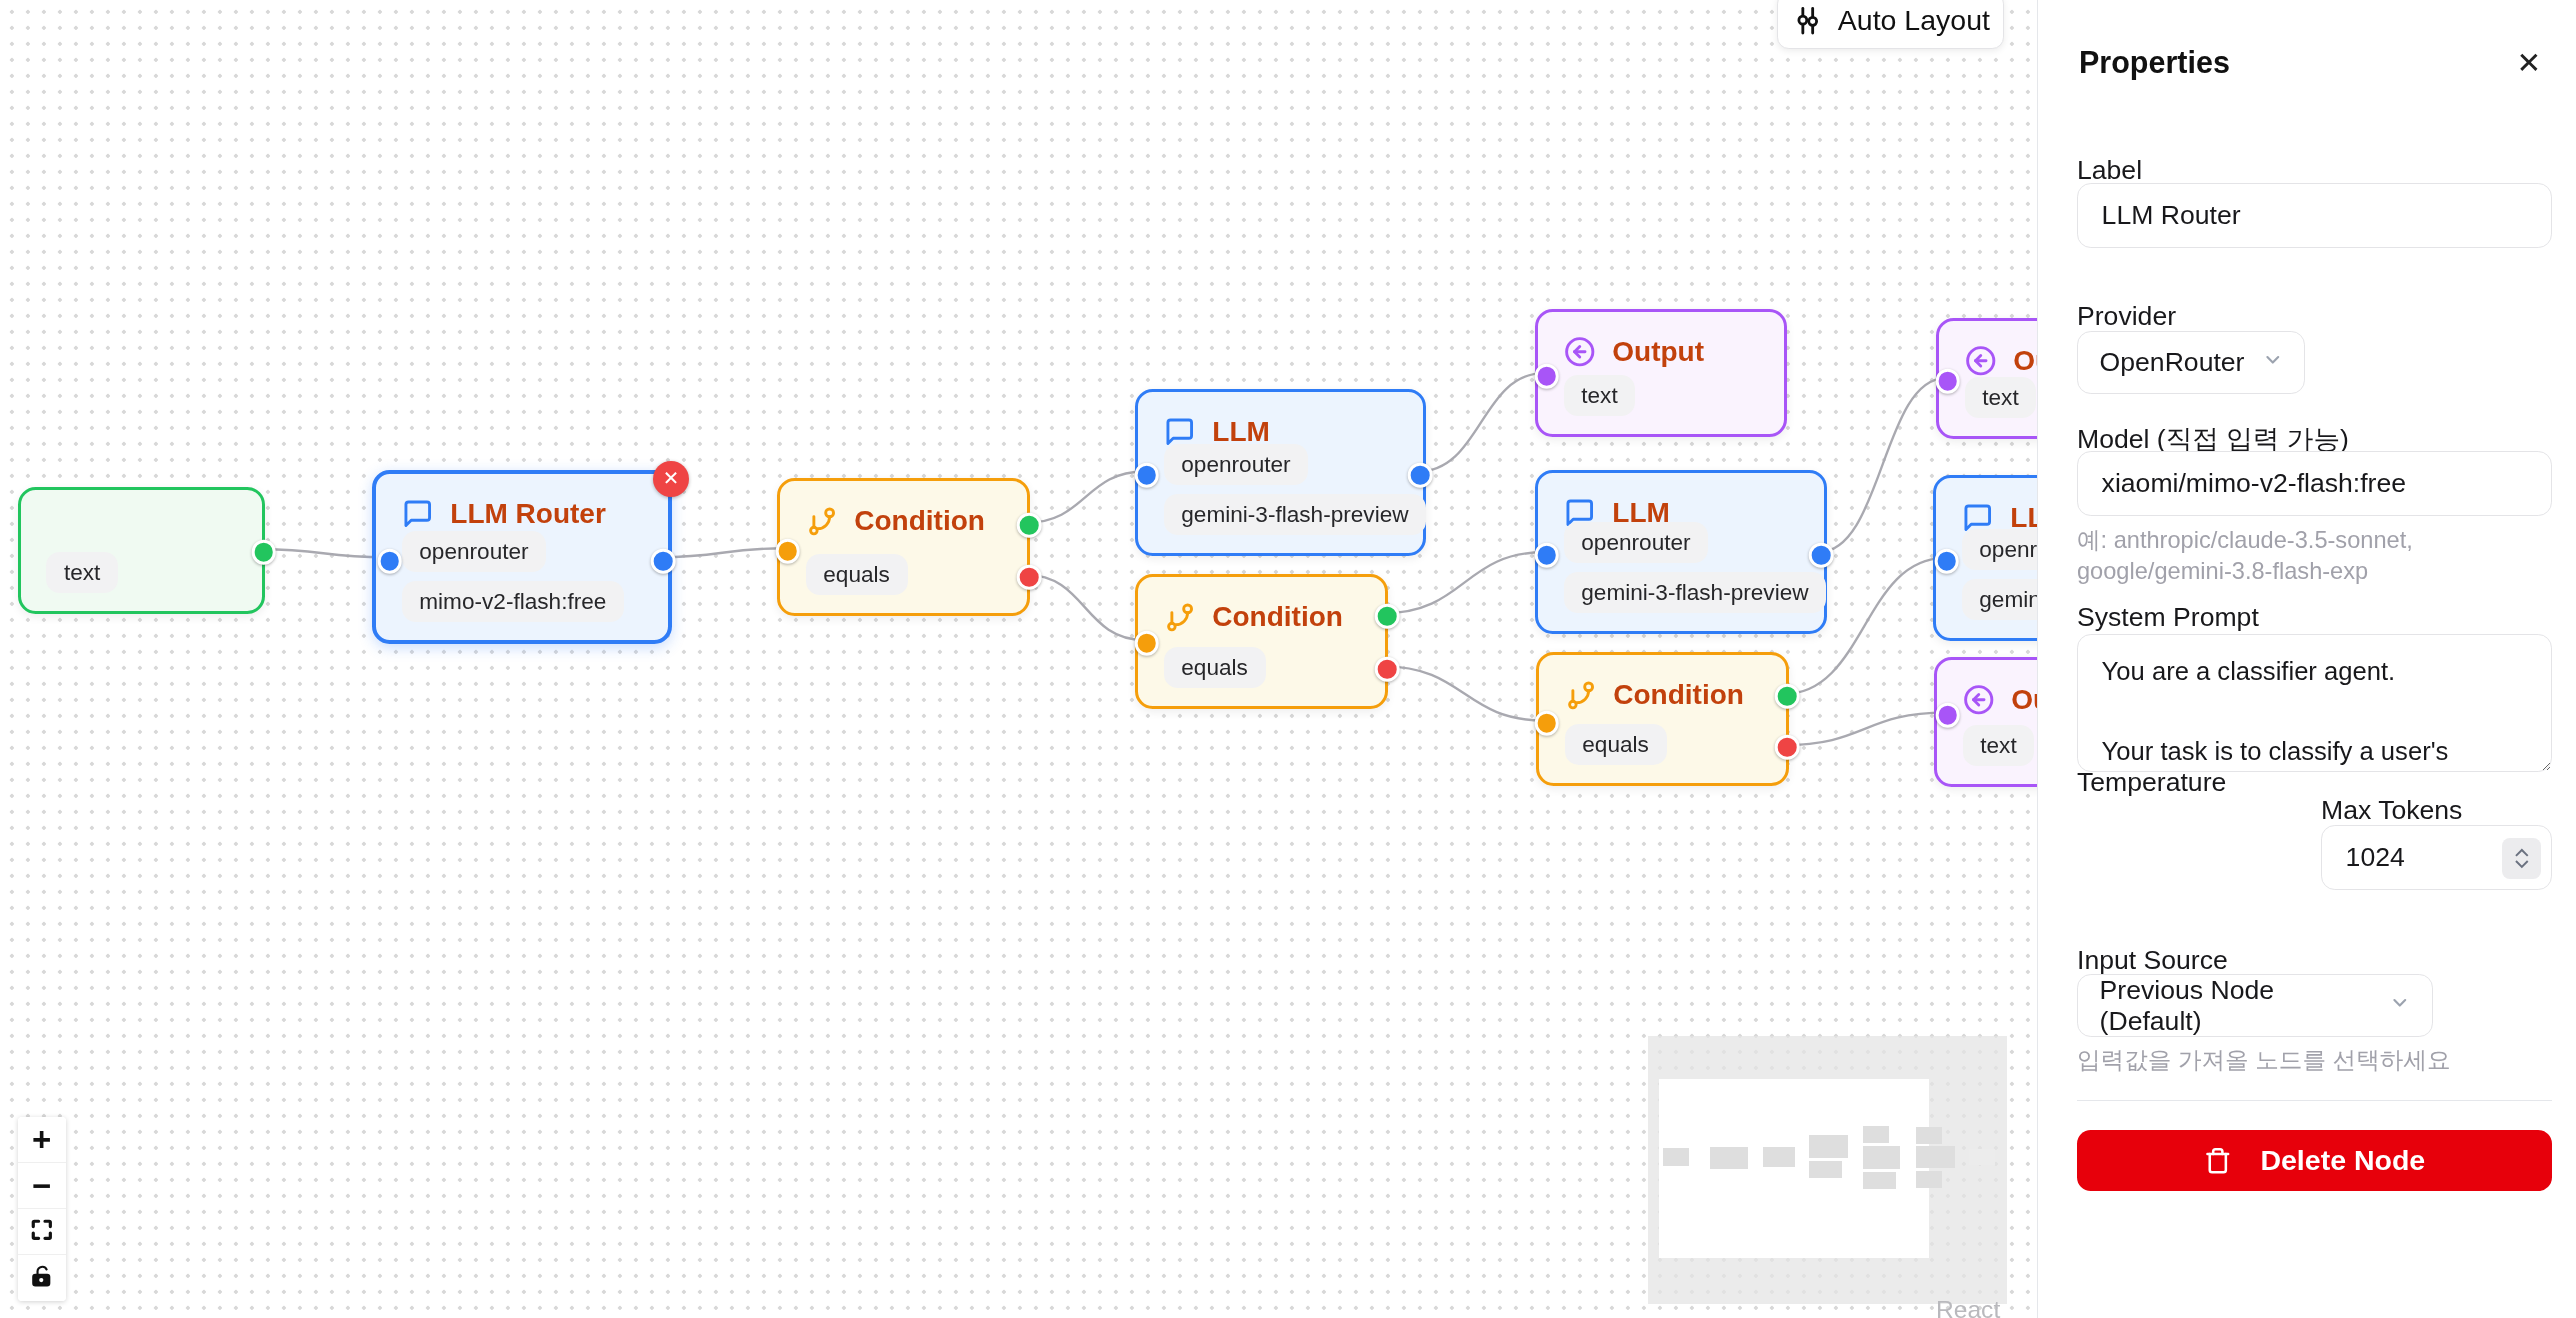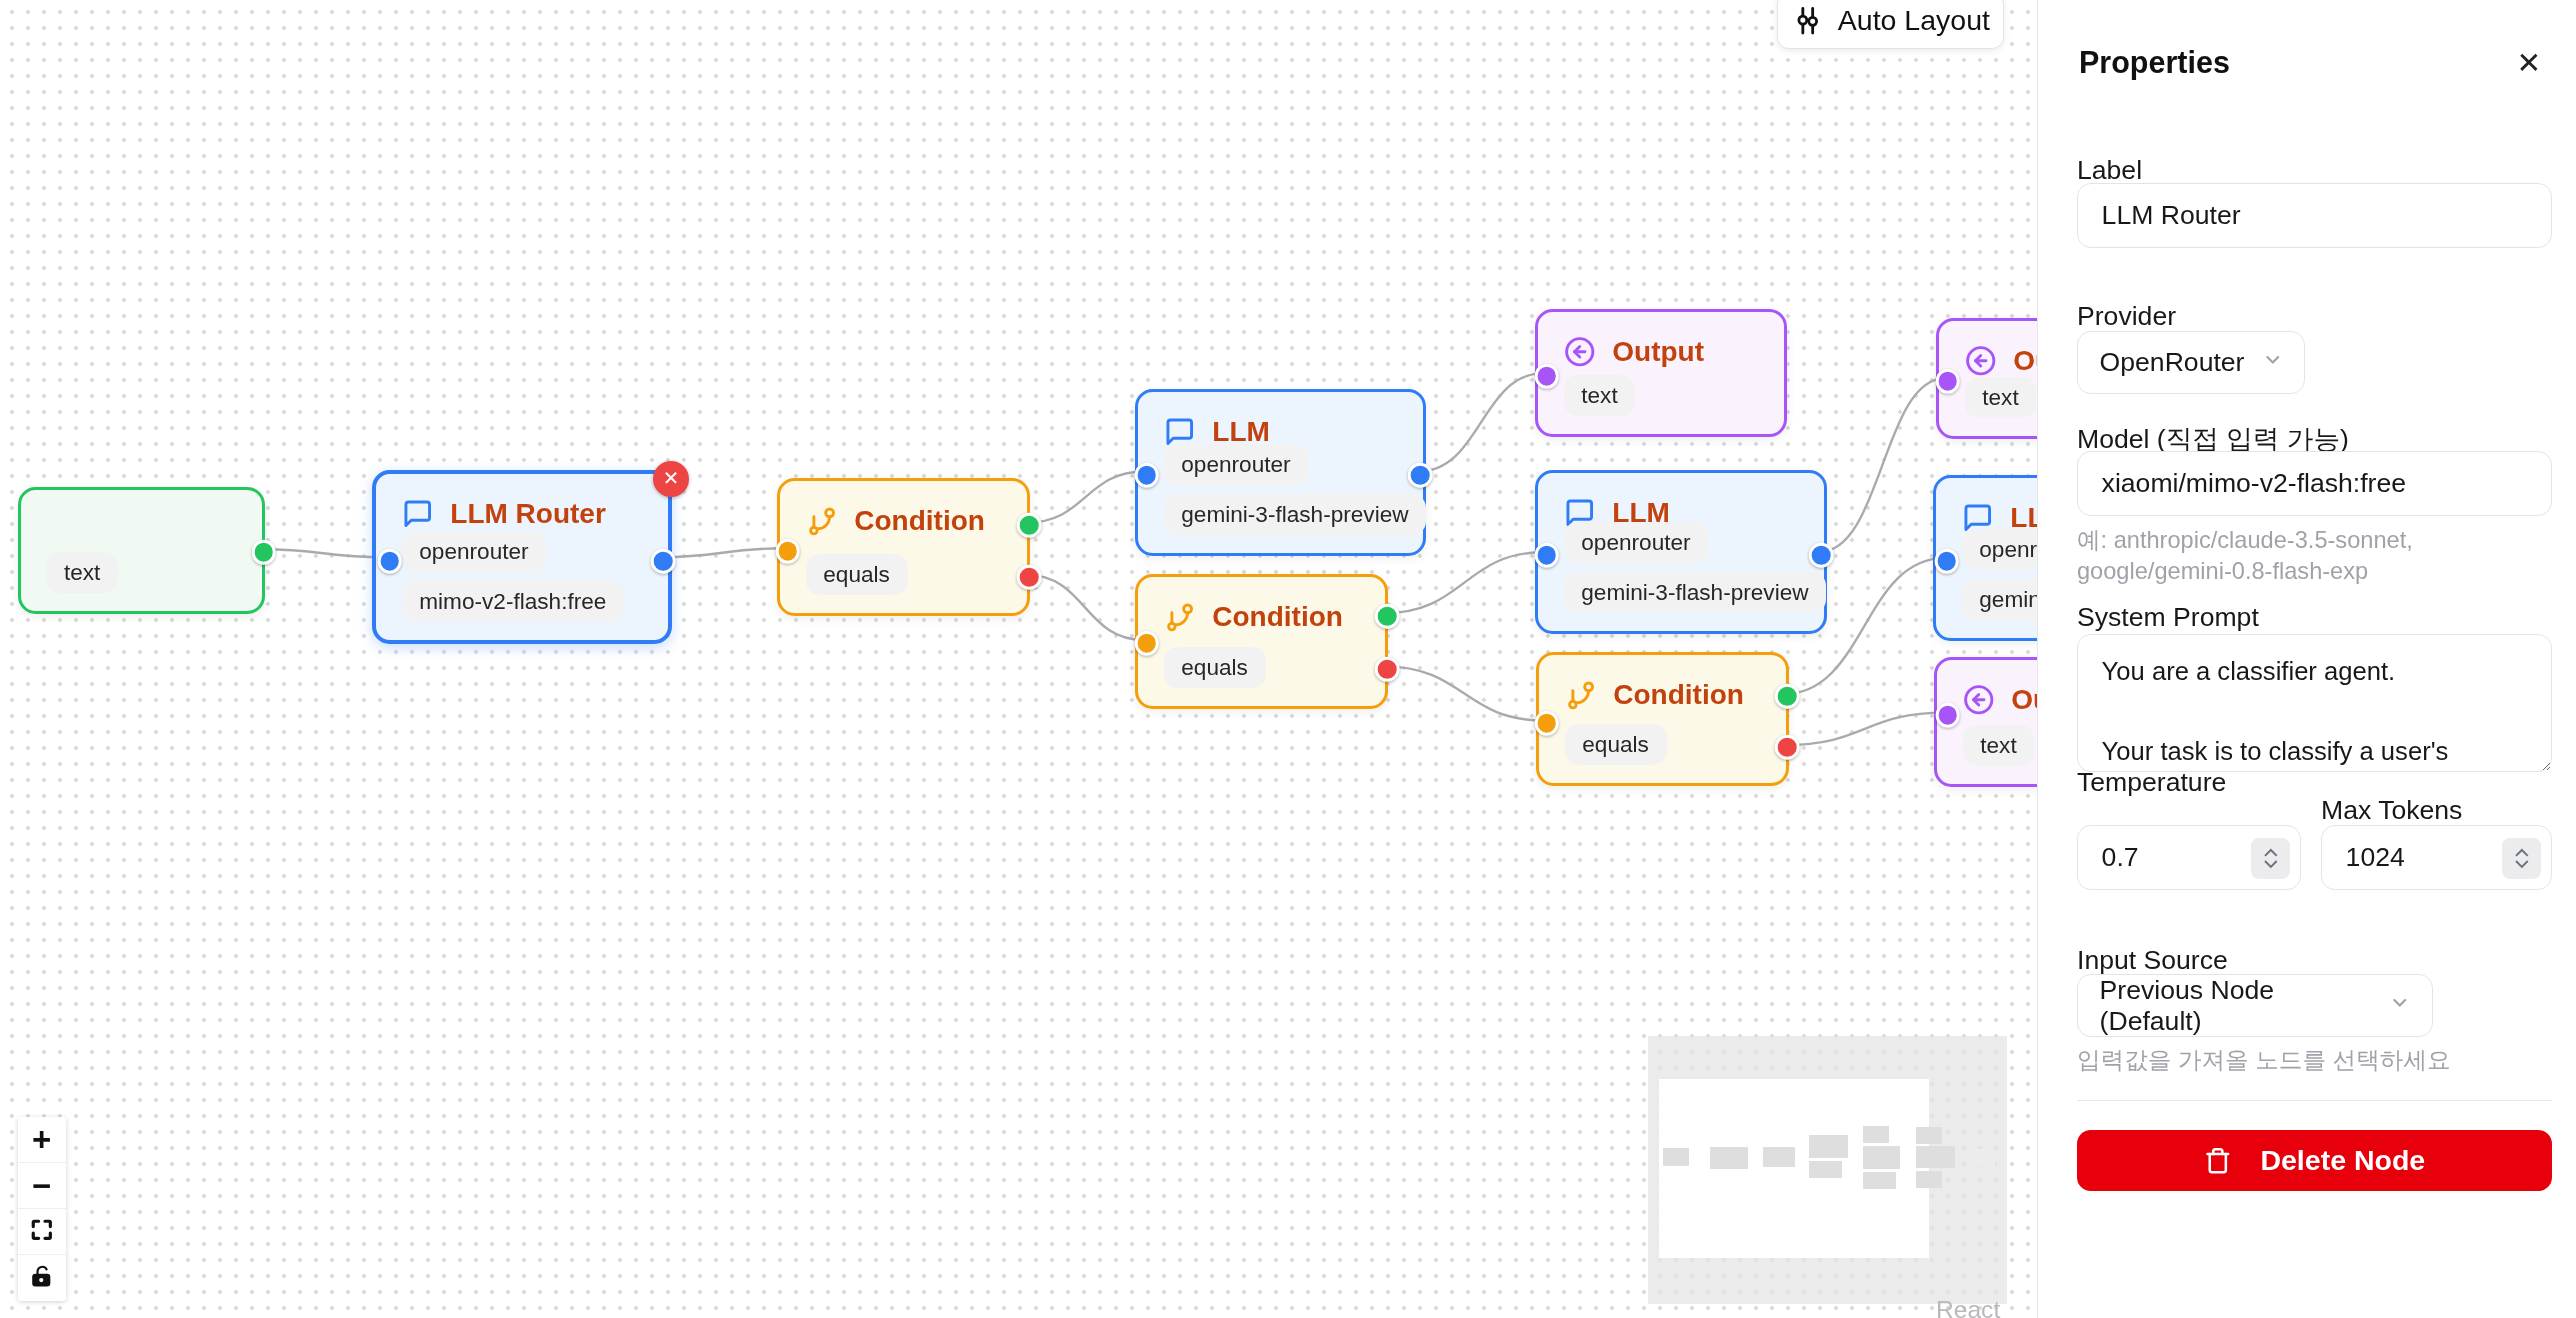--- a/index.html
+++ b/index.html
@@ -370,40 +370,29 @@
       <span>OpenRouter</span>
       <span class="chev">
         <svg width="21.6" height="21.6" viewBox="0 0 24 24" fill="none" stroke="#9ca3af" stroke-width="2.4" stroke-linecap="round" stroke-linejoin="round">
             <path d="m6 9 6 6 6-6"></path>
           </svg>
       </span>
     </div>
 
     <div class="flabel" style="top:421px">Model (직접 입력 가능)</div>
     <input class="tinput" style="top: 451px;" value="xiaomi/mimo-v2-flash:free">
-    <div class="hint" style="top:525px">예: anthropic/claude-3.5-sonnet, google/gemini-0.8-flash-exp</div>
+    <div class="hint" style="top:525px">예: anthropic/claude-3.5-sonnet, google/gemini-3.8-flash-exp</div>
 
     <div class="flabel" style="top:602px">System Prompt</div>
     <textarea class="sp" style="">You are a classifier agent.
 
 Your task is to classify a user's question into exactly ONE of the</textarea>
 
     <div class="flabel" style="top:767px">Temperature</div>
     <div class="flabel" style="left:283px;top:795px">Max Tokens</div>
-    <div class="numwrap" style="left:39px;top:825px;width:224px">
-      <input value="0.7" style="">
-      <span class="stepper">
-        <svg width="15.7" height="9.8" viewBox="0 0 16 10" fill="none" stroke="#6b7280" stroke-width="2">
-            <path d="m2 8 6-6 6 6"></path>
-          </svg>
-        <svg width="15.7" height="9.8" viewBox="0 0 16 10" fill="none" stroke="#6b7280" stroke-width="2">
-            <path d="m2 2 6 6 6-6"></path>
-          </svg>
-      </span>
-    </div>
     <div class="numwrap" style="left:283px;top:825px;width:231px">
       <input value="1024" style="">
       <span class="stepper">
         <svg width="15.7" height="9.8" viewBox="0 0 16 10" fill="none" stroke="#6b7280" stroke-width="2">
             <path d="m2 8 6-6 6 6"></path>
           </svg>
         <svg width="15.7" height="9.8" viewBox="0 0 16 10" fill="none" stroke="#6b7280" stroke-width="2">
             <path d="m2 2 6 6 6-6"></path>
           </svg>
       </span>

